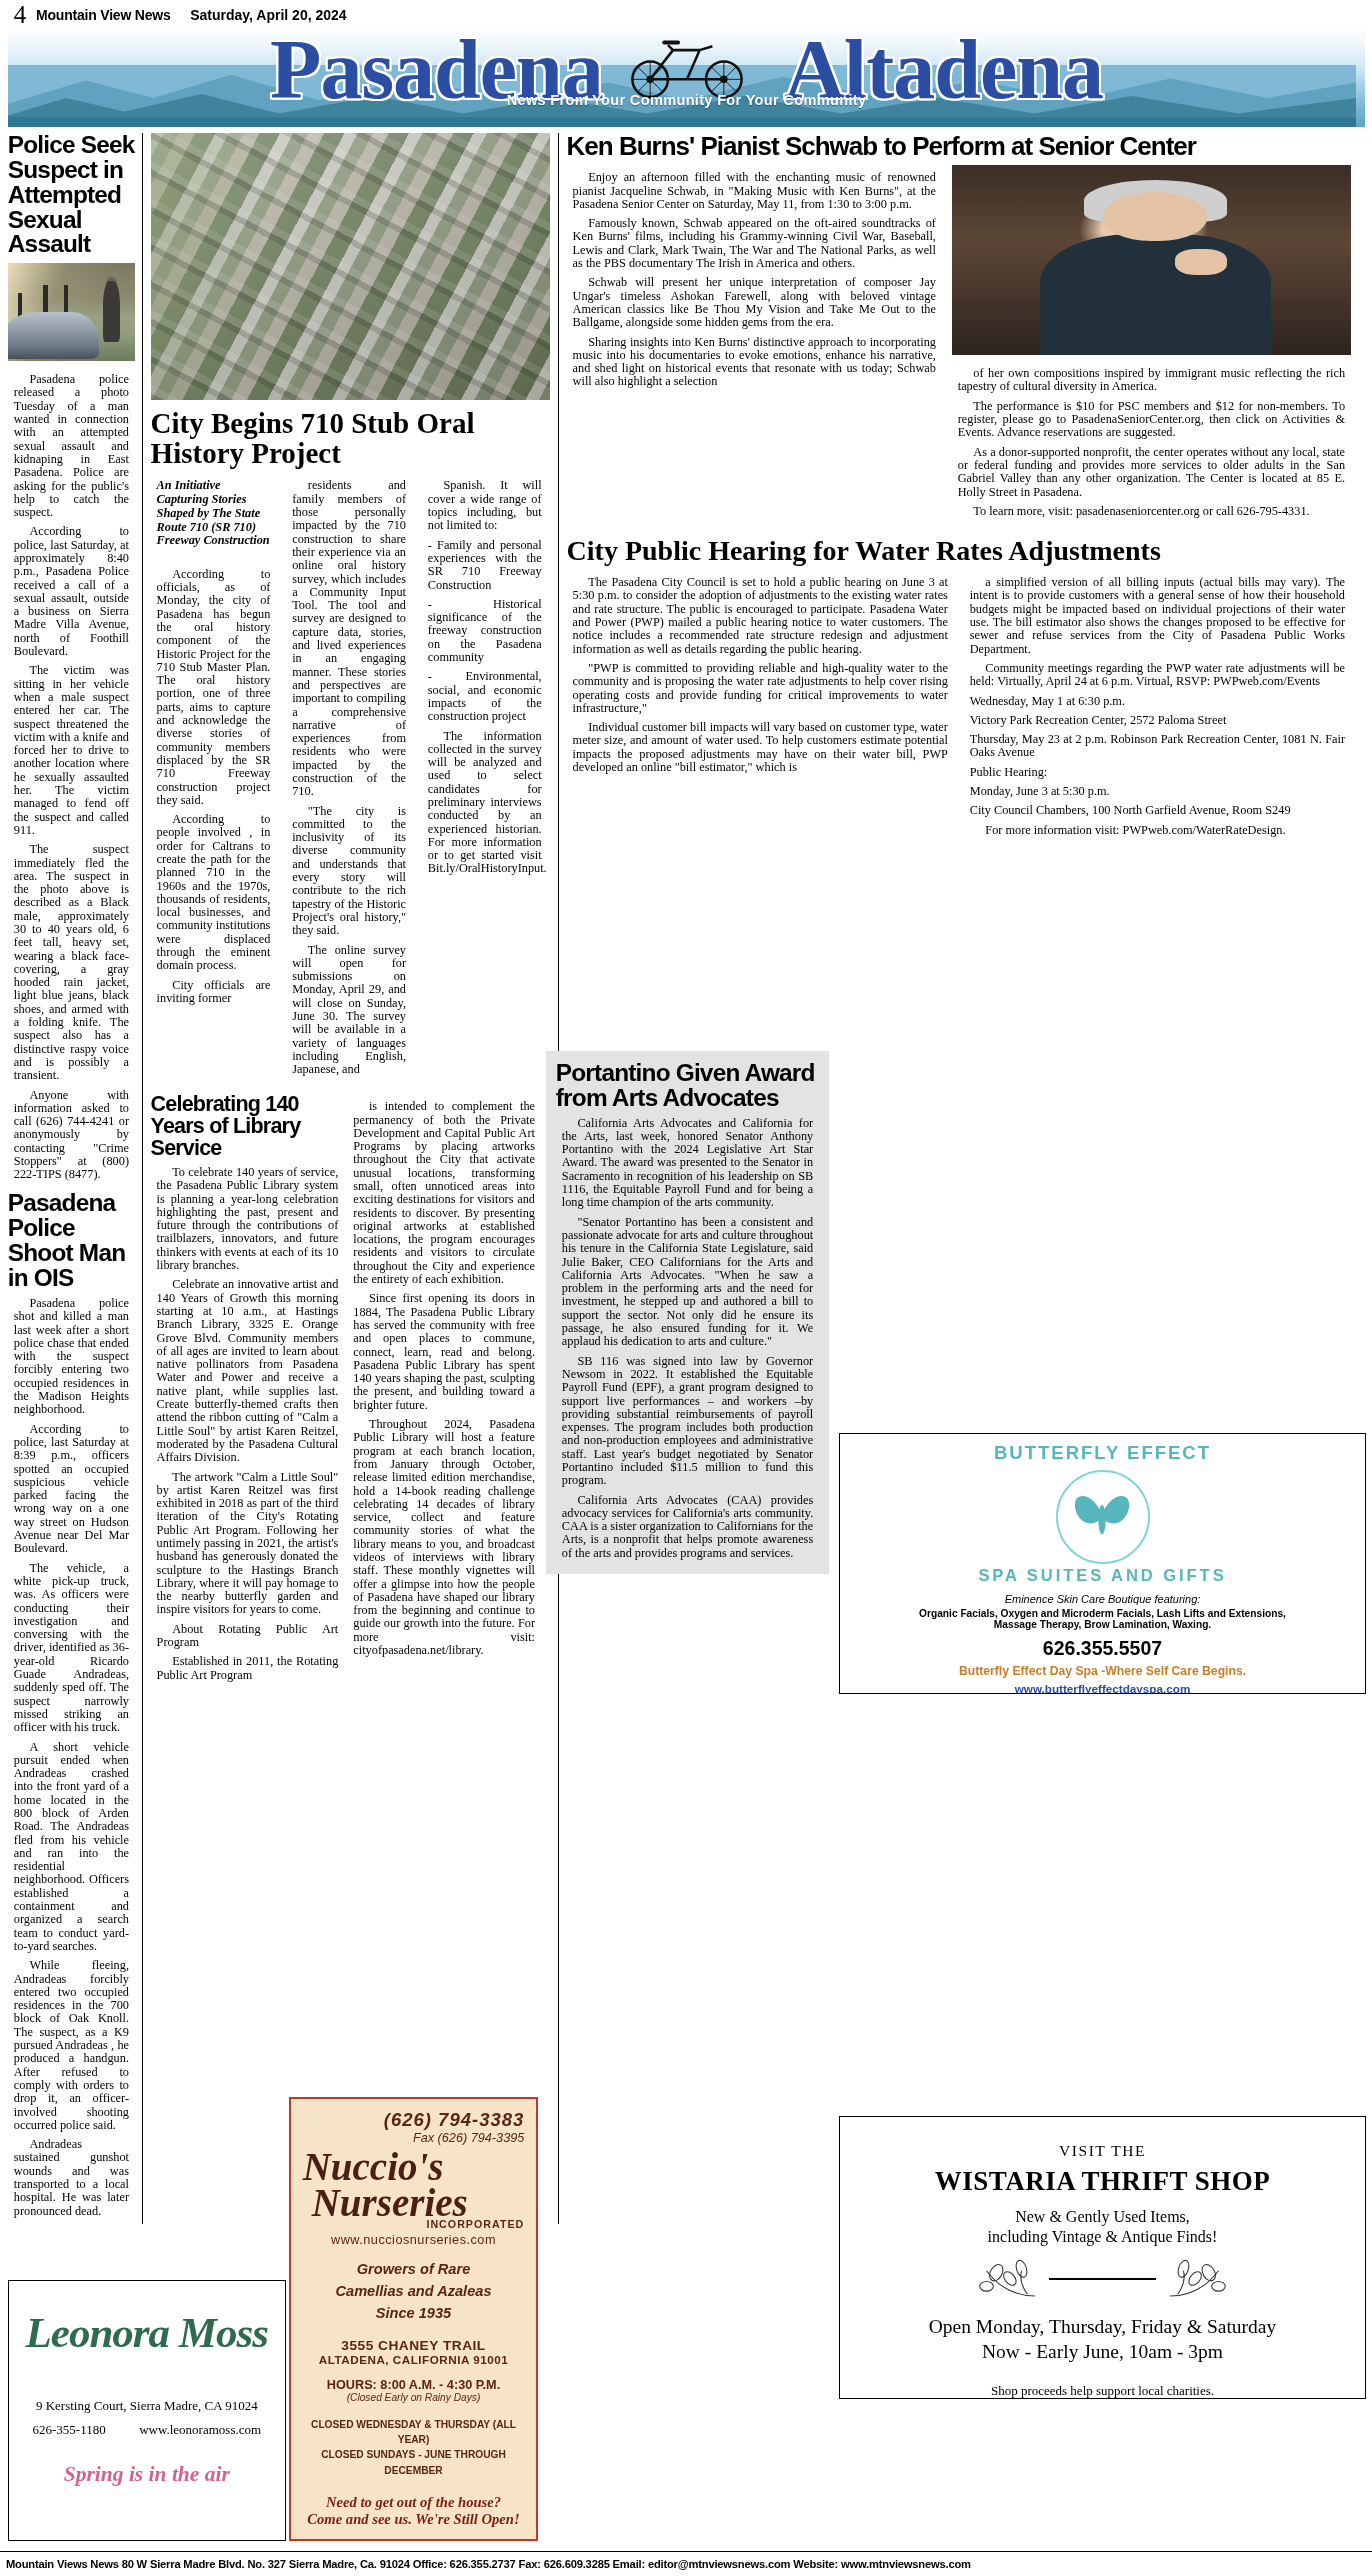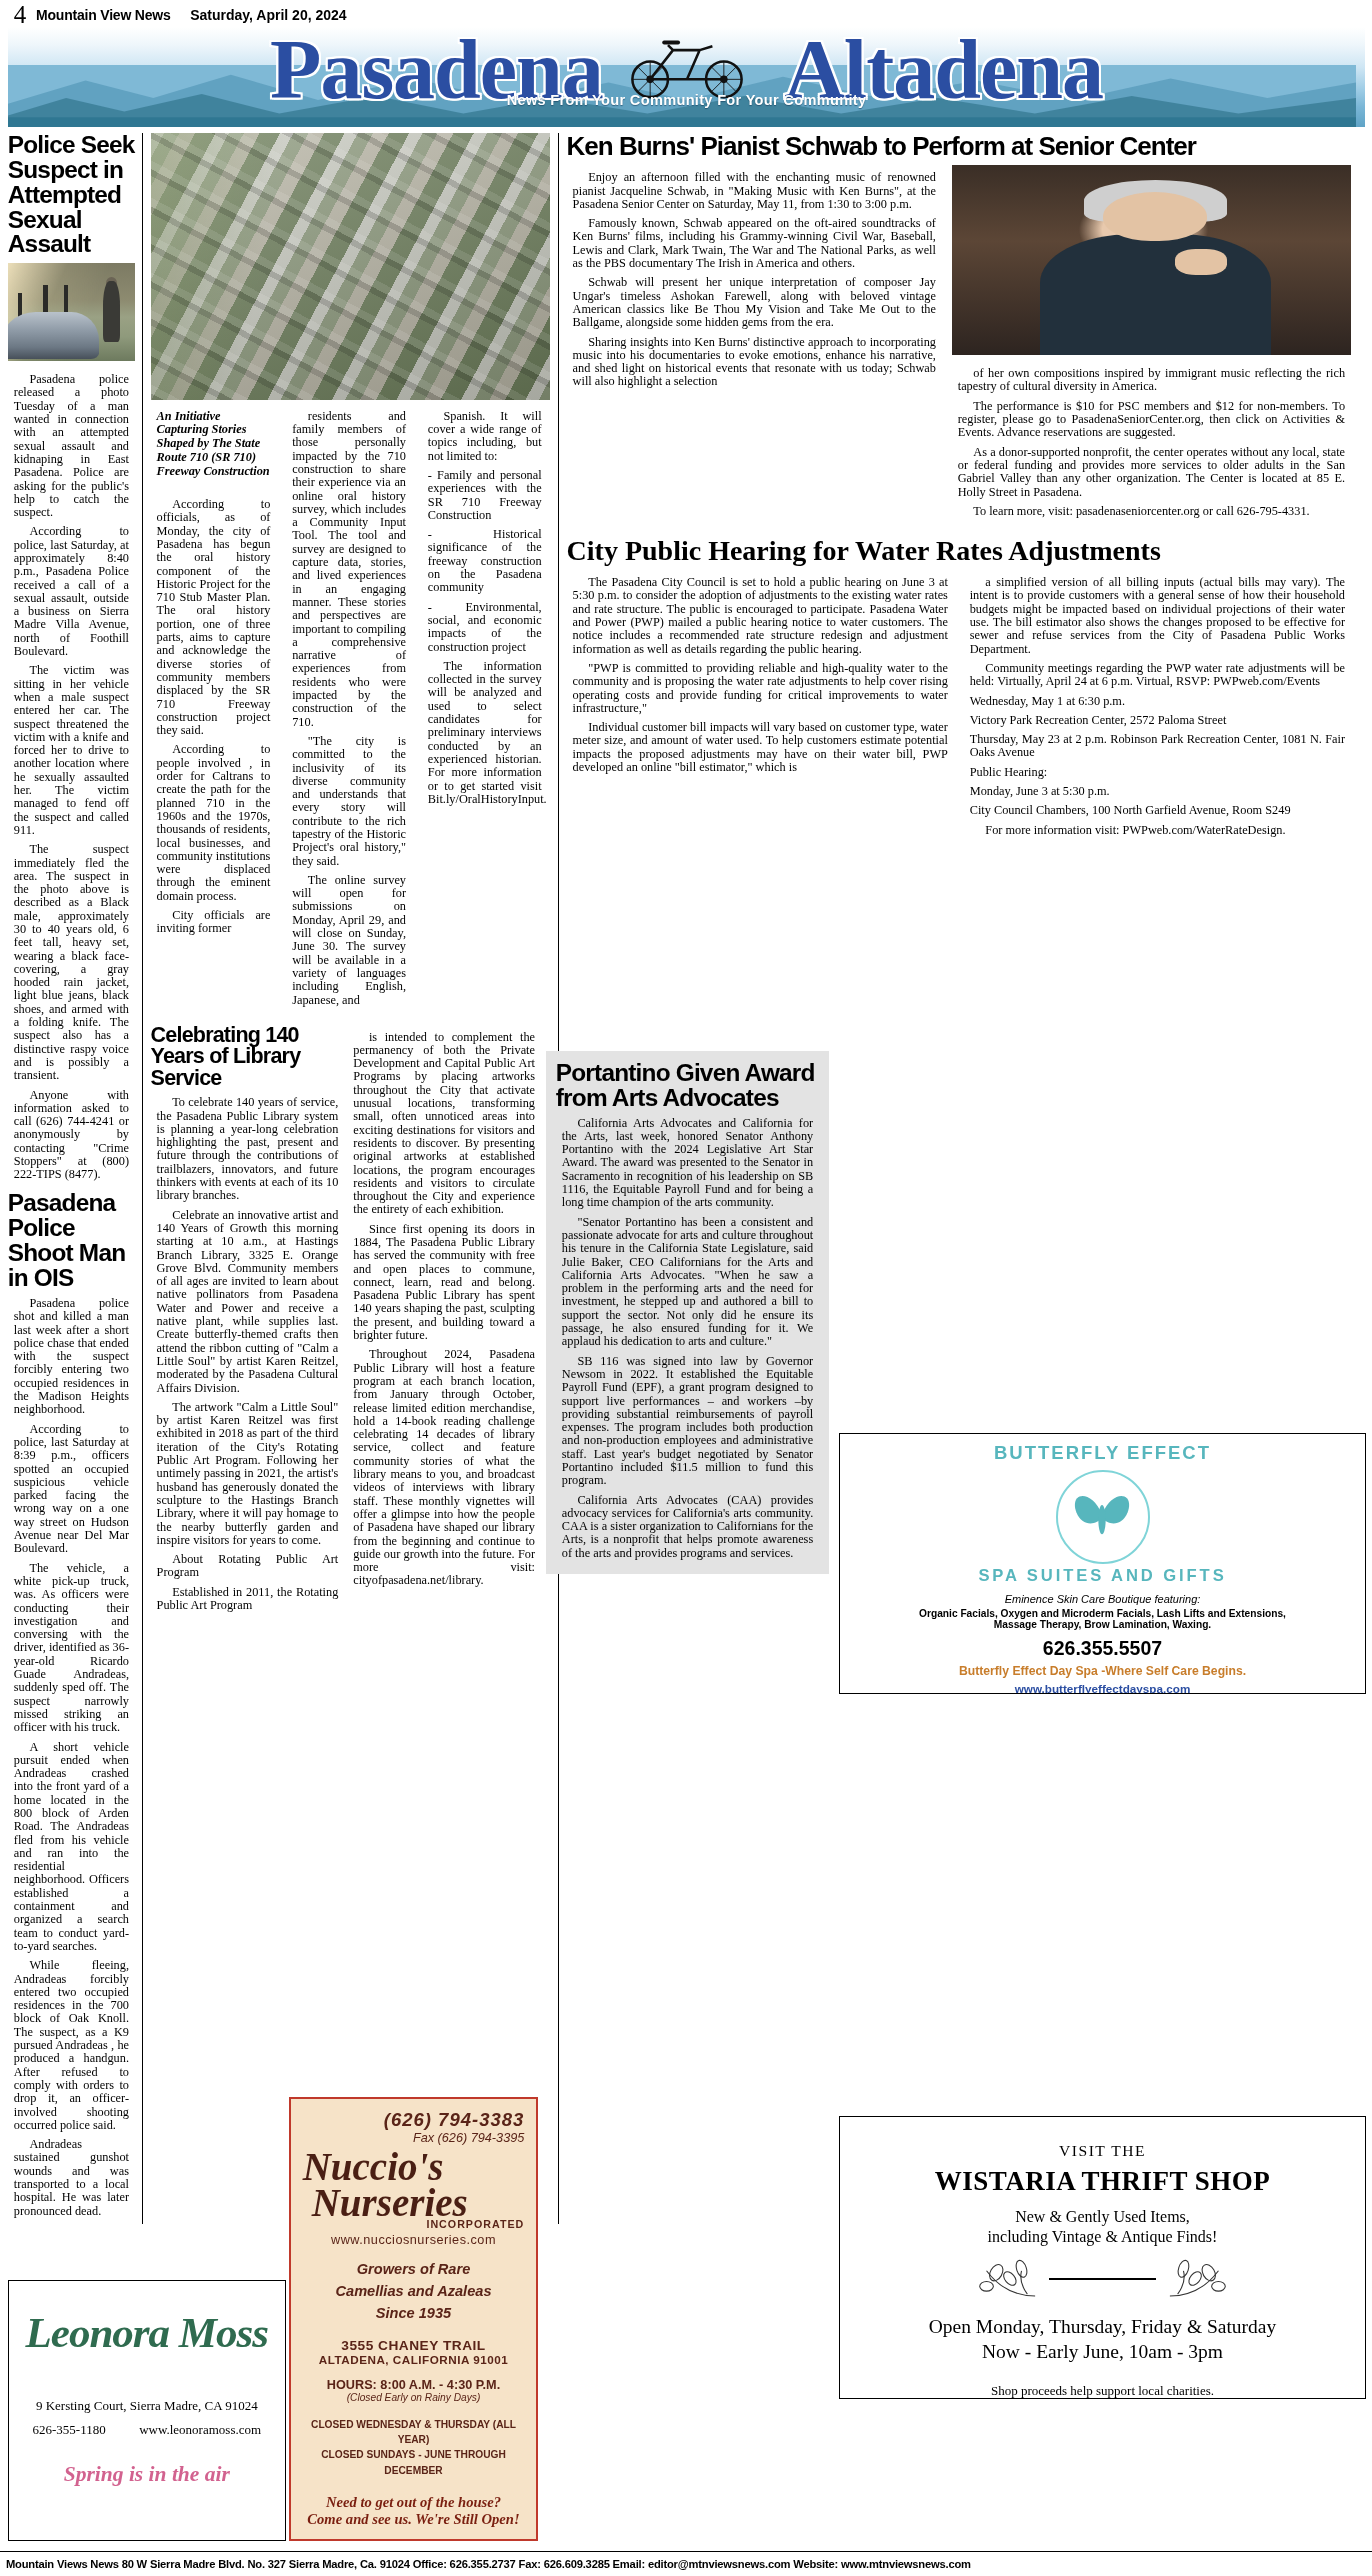--- a/index.html
+++ b/index.html
@@ -212,20 +212,21 @@
           <span style="display:inline-block;width:27px"></span>
           <span>www.leonoramoss.com</span>
         </div>
         <div class="ad-center" style="margin-top:25px; color:#d2628f; font-family:'Liberation Serif',serif; font-style:italic; font-weight:bold; font-size:21.5px; line-height:1.1;">Spring is in the air</div>
       </div>
     </div>
 
     <div class="colMid">
       <div class="ph-aerial"></div>
 
+      <h1 class="hl-serif-big" style="font-size:29px; margin-top:7.8px; text-align:left;">City Begins 710 Stub Oral History Project</h1>
 
       <div style="display:flex; gap:9.8px; margin-top:3.9px;">
         <div style="width:31.5%;">
           <p class="body ital bold nm" style="text-indent:0; text-align:left; font-size:12.3px; line-height:13.7px;">An Initiative Capturing Stories Shaped by The State Route 710 (SR 710) Freeway Construction</p>
           <div style="height:7.8px"></div>
           <p class="body">According to officials, as of Monday, the city of Pasadena has begun the oral history component of the Historic Project for the 710 Stub Master Plan. The oral history portion, one of three parts, aims to capture and acknowledge the diverse stories of community members displaced by the SR 710 Freeway construction project they said.</p>
           <p class="body">According to people involved , in order for Caltrans to create the path for the planned 710 in the 1960s and the 1970s, thousands of residents, local businesses, and community institutions were displaced through the eminent domain process.</p>
           <p class="body">City officials are inviting former</p>
         </div>
         <div style="width:31.5%;">

